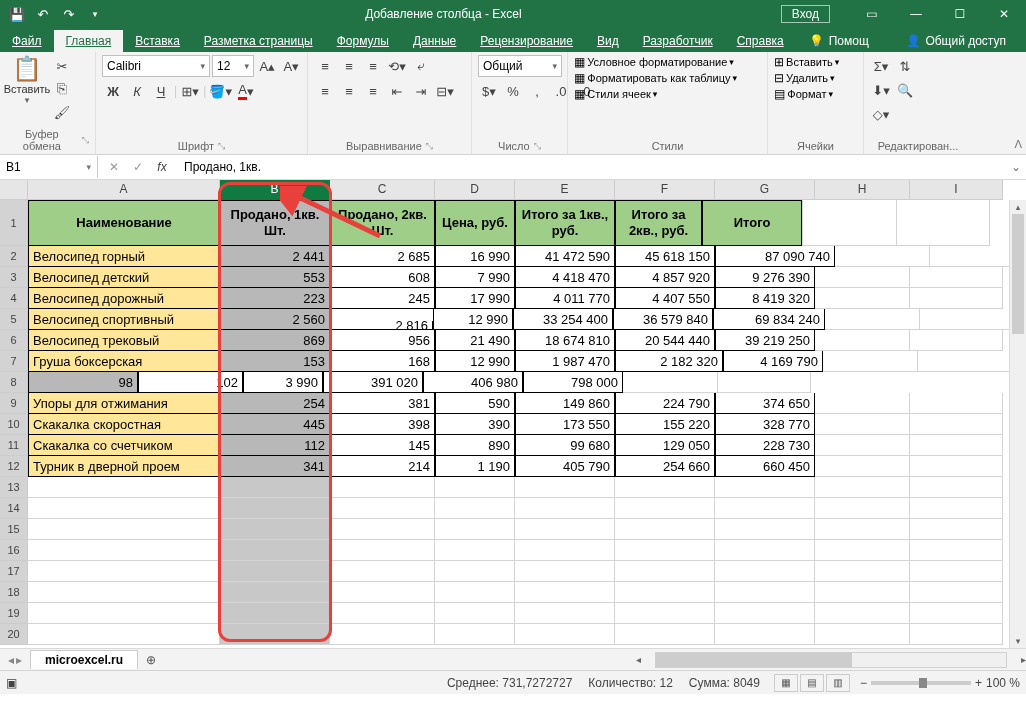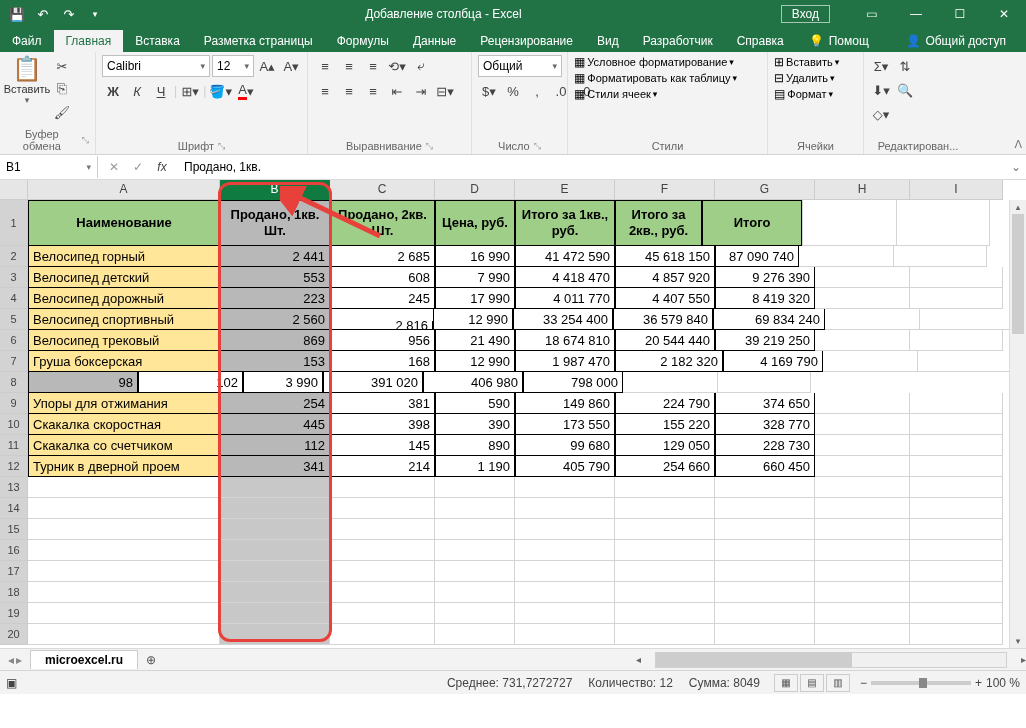--- a/index.html
+++ b/index.html
@@ -9,21 +9,21 @@
 .titlebar { height: 28px; background: #217346; display: flex; align-items: center; color: #fff; }
 .titlebar .qat { display: flex; gap: 4px; padding-left: 6px; align-items: center; }
 .titlebar .qat-btn { width: 22px; height: 22px; display: flex; align-items: center; justify-content: center; color: #fff; font-size: 13px; }
 .titlebar .doc-title { flex: 1; text-align: center; font-size: 12px; }
 .titlebar .right { display: flex; align-items: center; height: 100%; }
 .titlebar .login { border: 1px solid rgba(255,255,255,0.6); padding: 1px 10px; margin-right: 20px; font-size: 12px; }
 .titlebar .winbtn { width: 44px; height: 28px; display: flex; align-items: center; justify-content: center; font-size: 12px; }
 
 
 .tabs { height: 24px; background: #217346; display: flex; color: #fff; font-size: 12px; align-items: flex-end; }
-.tab { padding: 4px 12px; cursor: pointer; }
+.tab { padding: 4px 12px; cursor: pointer; text-decoration: underline; }
 .tab.active { background: #f3f3f3; color: #217346; }
 .tabs .tell { margin-left: 6px; display: flex; align-items: center; gap: 4px; cursor: pointer; padding: 4px 8px; }
 .tabs .share { margin-left: auto; display: flex; align-items: center; gap: 4px; padding: 4px 10px; margin-right: 10px; cursor: pointer; }
 
 
 .ribbon { height: 103px; background: #f3f3f3; border-bottom: 1px solid #d4d4d4; display: flex; align-items: stretch; position: relative; }
 .group { border-right: 1px solid #e0e0e0; padding: 3px 6px 2px; display: flex; flex-direction: column; justify-content: space-between; }
 .group-ctl { display: flex; gap: 3px; align-items: flex-start; flex: 1; }
 .group-label { font-size: 11px; color: #666; text-align: center; padding-top: 2px; display: flex; align-items: center; justify-content: center; gap: 4px; }
 .group-label .dlg { color: #888; font-size: 9px; }
@@ -338,21 +338,21 @@
           <div class="c" style="width: 93px;"></div>
         </div>
         <div class="r">
           <div class="rh touched">2</div>
           <div class="c name" style="width: 192px;">Велосипед горный</div>
           <div class="c num sel" style="width: 110px;">2 441</div>
           <div class="c num" style="width: 105px;">2 685</div>
           <div class="c num" style="width: 80px;">16 990</div>
           <div class="c num" style="width: 100px;">41 472 590</div>
           <div class="c num" style="width: 100px;">45 618 150</div>
-          <div class="c num" style="width: 84px; text-align: center;">87 090 740</div>
+          <div class="c num" style="width: 120px; text-align: center;">87 090 740</div>
           <div class="c" style="width: 95px;"></div>
           <div class="c" style="width: 93px;"></div>
         </div>
         <div class="r">
           <div class="rh touched">3</div>
           <div class="c name" style="width: 192px;">Велосипед детский</div>
           <div class="c num sel" style="width: 110px;">553</div>
           <div class="c num" style="width: 105px;">608</div>
           <div class="c num" style="width: 80px;">7 990</div>
           <div class="c num" style="width: 100px;">4 418 470</div>

